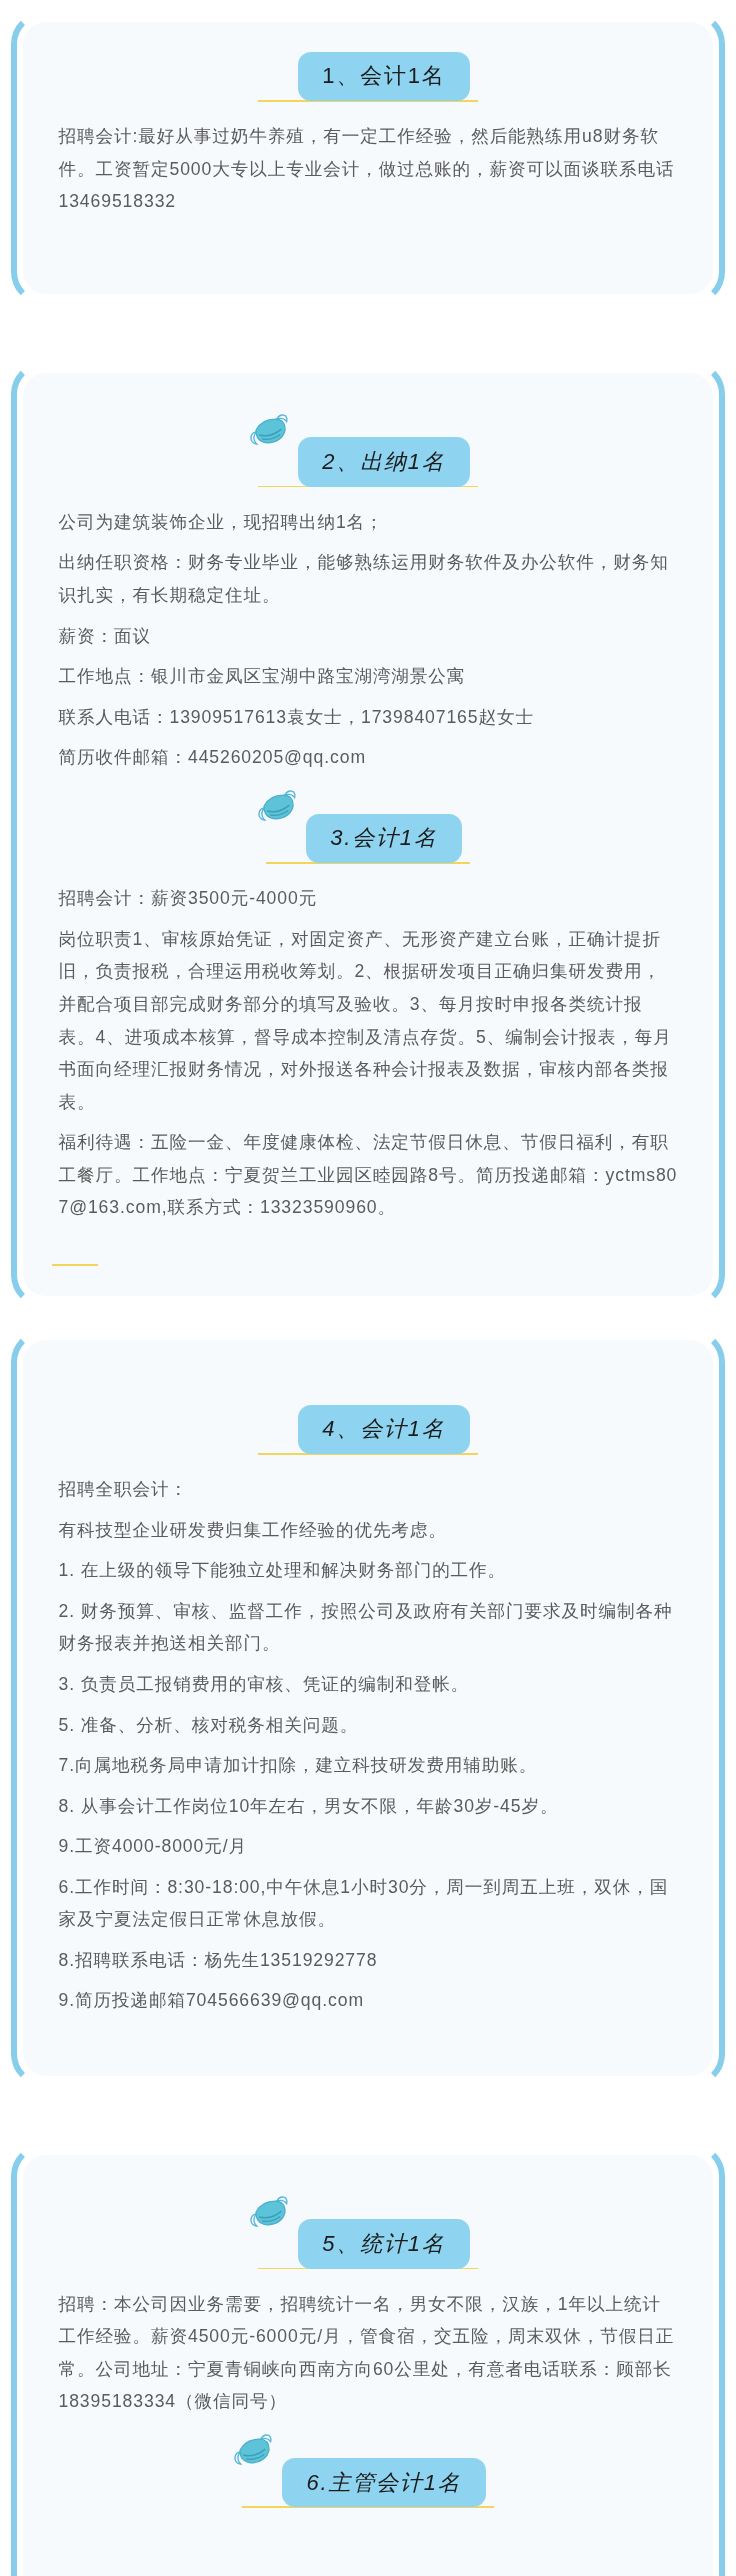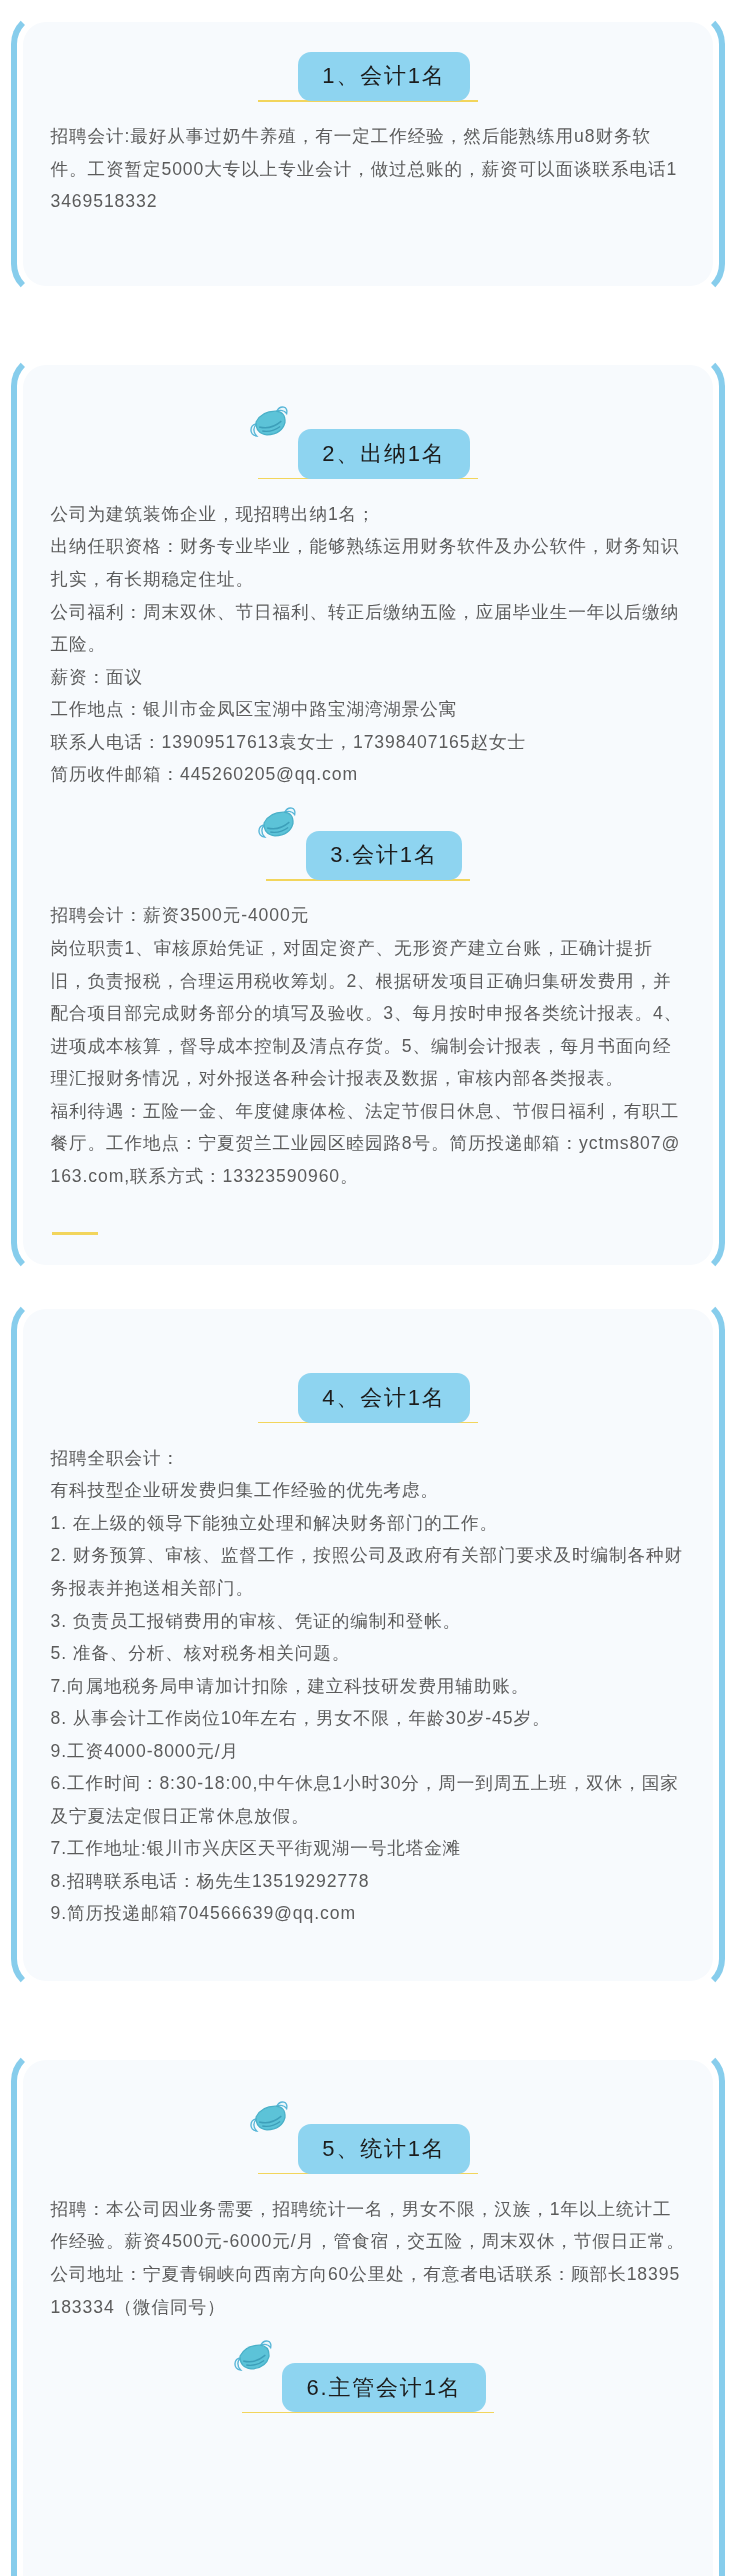--- a/index.html
+++ b/index.html
@@ -35,21 +35,21 @@
   .gap-lg{height:56px;}
   .gap-sm{height:21px;}
   .top-gap{height:10.5px;}
 
   
   .badge-wrap{
     position:relative;
     width:max-content;
     margin:5.3px auto 19.3px auto;
   }
-  .badge-wrap.spaced{margin-top:40px;}
+  .badge-wrap.spaced{margin-top:40px;font-style:italic;}
   .badge{
     position:relative;
     background:#8ed4f0;
     border-radius:13px;
     padding:9.7px 24.6px;
     font-size:22px;
     letter-spacing:1.8px;
     color:#1c1c1c;
     text-align:left;
     z-index:1;
@@ -65,21 +65,21 @@
   .mask-icon{
     position:absolute;
     top:-25.5px;left:-20px;
     width:47px;height:42px;
     z-index:2;
     transform:rotate(-6deg);
   }
 
   
   .body-text{
-    margin:0;
+    margin:8px;
     padding:0 1.8px;
     font-size:17.6px;
     line-height:1.85;
     letter-spacing:0.9px;
     color:#5b5b5b;
     word-break:break-all;
   }
 
   
   .corner-dash{
@@ -116,21 +116,20 @@
             <path d="M12 19 Q20 7 36 9 Q47 11 45 23 Q40 36 23 35 Q10 32 12 19 Z" fill="#5cc3d8" stroke="#49b0c8" stroke-width="1.4"></path>
             <path d="M15 25 Q28 30 41 21" fill="none" stroke="#3d9fba" stroke-width="1.6"></path>
             <path d="M18 30 Q29 33 39 27" fill="none" stroke="#3d9fba" stroke-width="1.6"></path>
           </svg>
         </span>
         <div class="badge">2、出纳1名</div>
         <div class="badge-underline"></div>
       </div>
       <p class="body-text">公司为建筑装饰企业，现招聘出纳1名；</p>
       <p class="body-text">出纳任职资格：财务专业毕业，能够熟练运用财务软件及办公软件，财务知识扎实，有长期稳定住址。</p>
-      <p class="body-text">公司福利：周末双休、节日福利、转正后缴纳五险，应届毕业生一年以后缴纳五险。</p>
       <p class="body-text">薪资：面议</p>
       <p class="body-text">工作地点：银川市金凤区宝湖中路宝湖湾湖景公寓</p>
       <p class="body-text">联系人电话：13909517613袁女士，17398407165赵女士</p>
       <p class="body-text">简历收件邮箱：445260205@qq.com</p>
 
       <div class="badge-wrap spaced">
         <span class="mask-icon">
           <svg viewBox="0 0 54 48" width="47" height="42">
             <path d="M13 21 C4 21 2 33 11 35 C7 30 8 24 13 21 Z" fill="#eaf7fb" stroke="#58b6d8" stroke-width="1.6"></path>
             <path d="M37 9 C42 2 51 5 48 13 C46 9 41 8 37 9 Z" fill="#eaf7fb" stroke="#58b6d8" stroke-width="1.6"></path>
@@ -161,21 +160,20 @@
       <p class="body-text">招聘全职会计：</p>
       <p class="body-text">有科技型企业研发费归集工作经验的优先考虑。</p>
       <p class="body-text">1. 在上级的领导下能独立处理和解决财务部门的工作。</p>
       <p class="body-text">2. 财务预算、审核、监督工作，按照公司及政府有关部门要求及时编制各种财务报表并抱送相关部门。</p>
       <p class="body-text">3. 负责员工报销费用的审核、凭证的编制和登帐。</p>
       <p class="body-text">5. 准备、分析、核对税务相关问题。</p>
       <p class="body-text">7.向属地税务局申请加计扣除，建立科技研发费用辅助账。</p>
       <p class="body-text">8. 从事会计工作岗位10年左右，男女不限，年龄30岁-45岁。</p>
       <p class="body-text">9.工资4000-8000元/月</p>
       <p class="body-text">6.工作时间：8:30-18:00,中午休息1小时30分，周一到周五上班，双休，国家及宁夏法定假日正常休息放假。</p>
-      <p class="body-text">7.工作地址:银川市兴庆区天平街观湖一号北塔金滩</p>
       <p class="body-text">8.招聘联系电话：杨先生13519292778</p>
       <p class="body-text">9.简历投递邮箱704566639@qq.com</p>
     </div>
   </div>
 
   <div class="gap-lg"></div>
 
   <div class="card card-4">
     <div class="card-inner">
       <div class="badge-wrap spaced">

